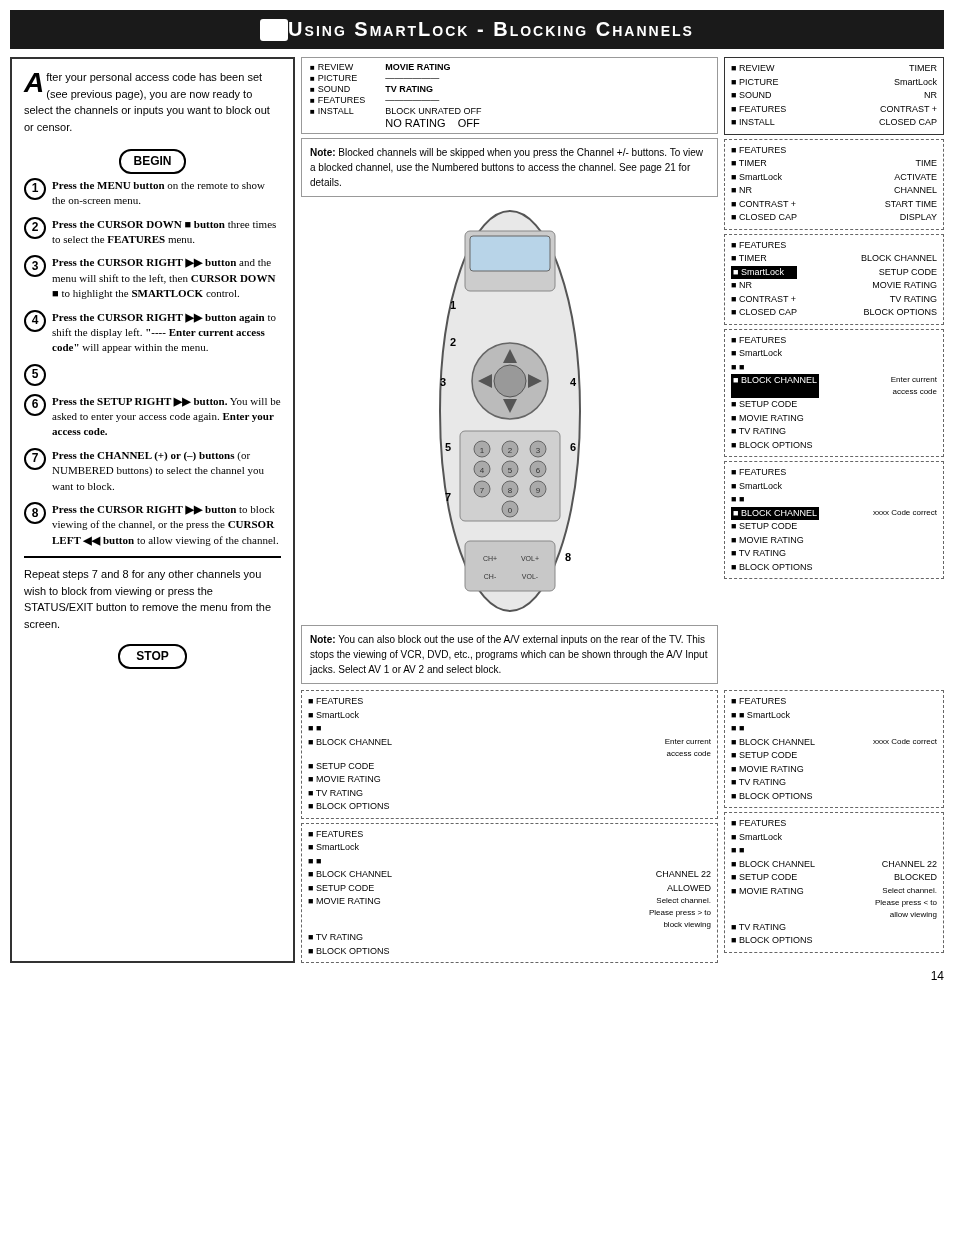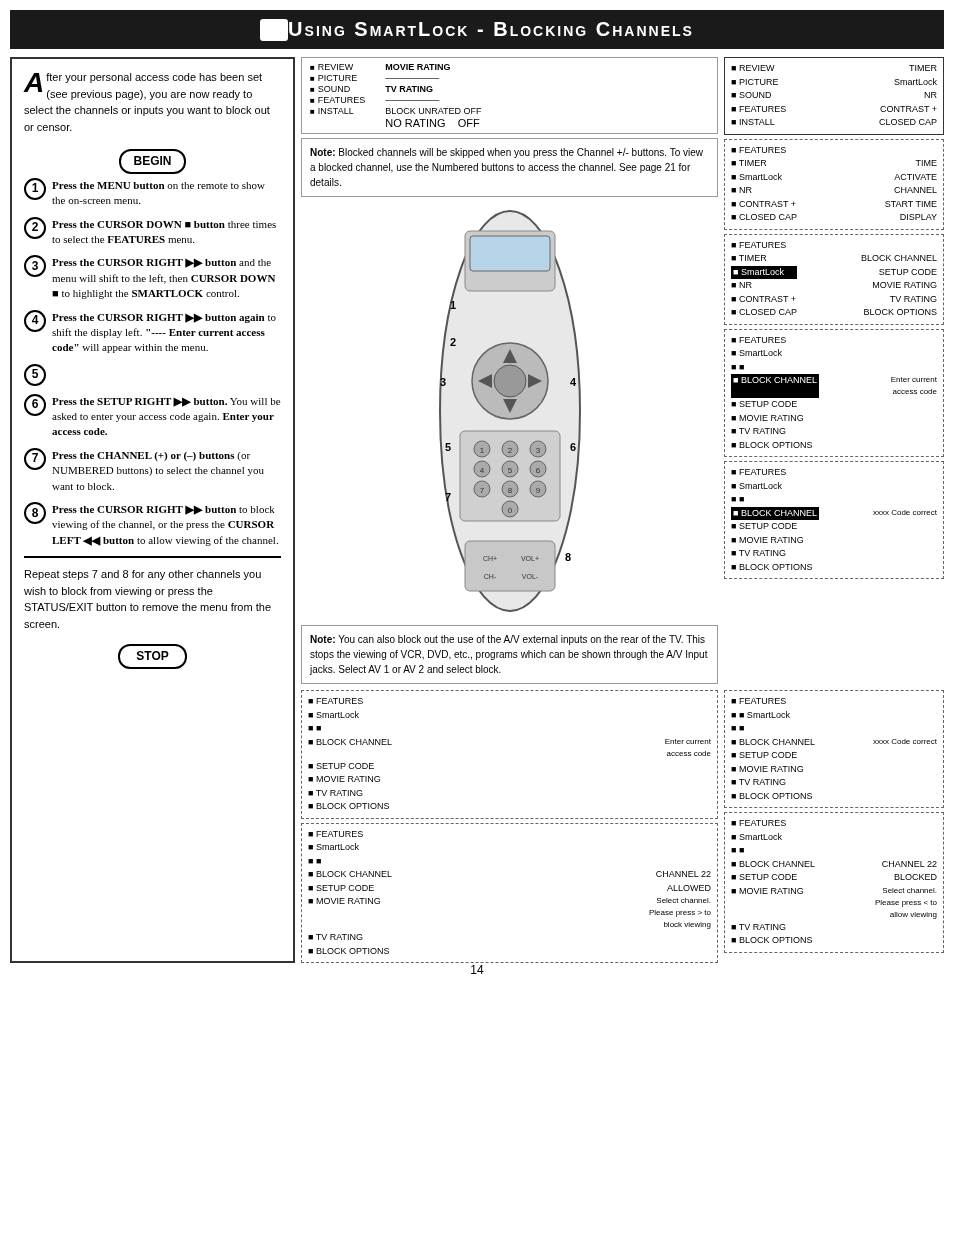--- a/index.html
+++ b/index.html
@@ -221,22 +221,22 @@
     .bottom-right {
       width: 220px;
       flex-shrink: 0;
       display: flex;
       flex-direction: column;
       gap: 4px;
     }
 
     
     .page-number {
-      text-align: center;
-      margin-top: 0;
+      text-align: right;
+      margin-top: 6px;
       font-size: 12px;
     }
   </style>
 </head>
 <body>
 
 <div class="page">
 
   <div class="header">
     <span class="header-icon"></span>

